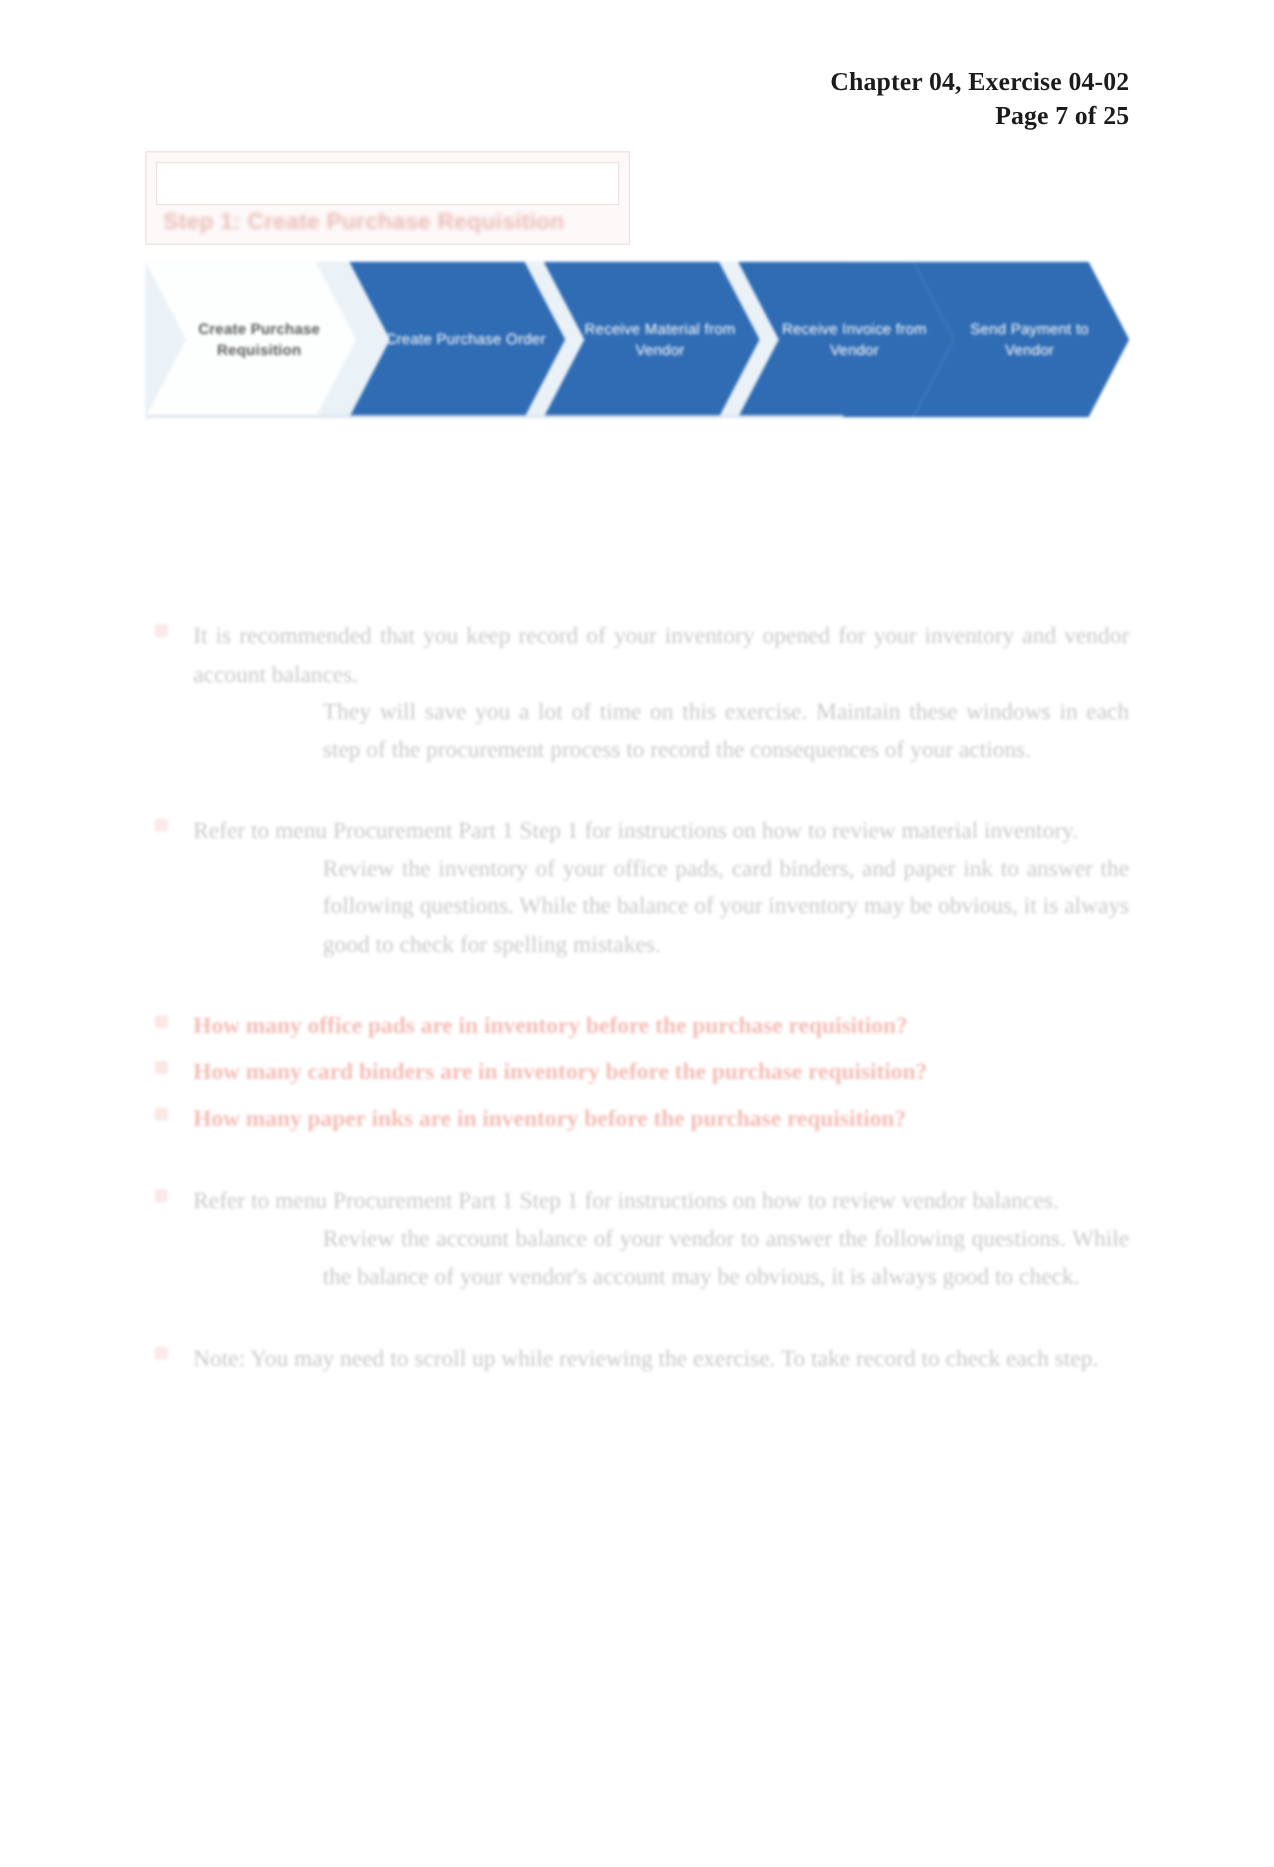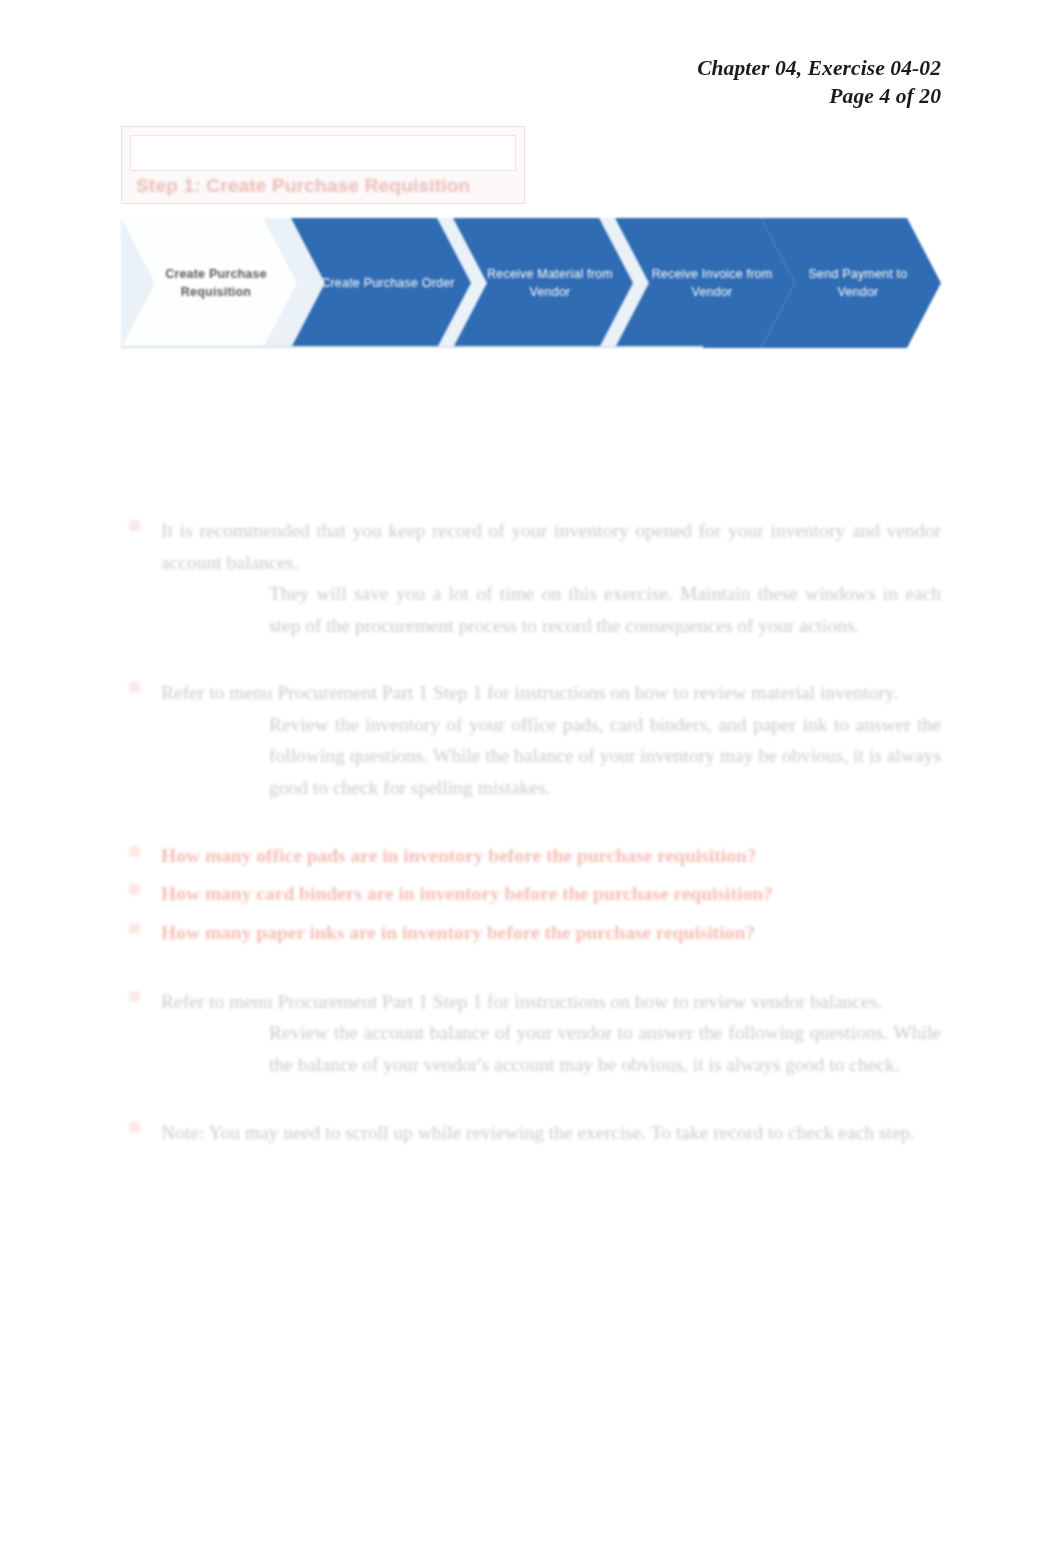--- a/index.html
+++ b/index.html
@@ -21,21 +21,20 @@
     top: 54px;
     right: 121px;
     text-align: right;
     line-height: 1.32;
   }
   .page-header .hdr-line {
     font-size: 21.5px;
     color: #1b1b1b;
     white-space: nowrap;
     letter-spacing: .1px;
-    font-style: italic;
   }
   .page-header .hdr-line.bold {
     font-weight: bold;
   }
 
   
   .diagram-block {
     position: absolute;
     left: 121px;
     top: 126px;
@@ -233,21 +232,21 @@
     height: 11px;
     background: #f3b6b6;
     border-radius: 2px;
   }
 </style>
 </head>
 <body>
 
 <div class="page-header">
   <div class="hdr-line bold">Chapter 04, Exercise 04-02</div>
-  <div class="hdr-line bold">Page 4 of 20</div>
+  <div class="hdr-line bold">Page 7 of 25</div>
 </div>
 
 <div class="diagram-block">
 
   <div class="title-card">
     <div class="title-inner"></div>
     <div class="title-text">Step 1: Create Purchase Requisition</div>
   </div>
 
   <div class="process-strip">

